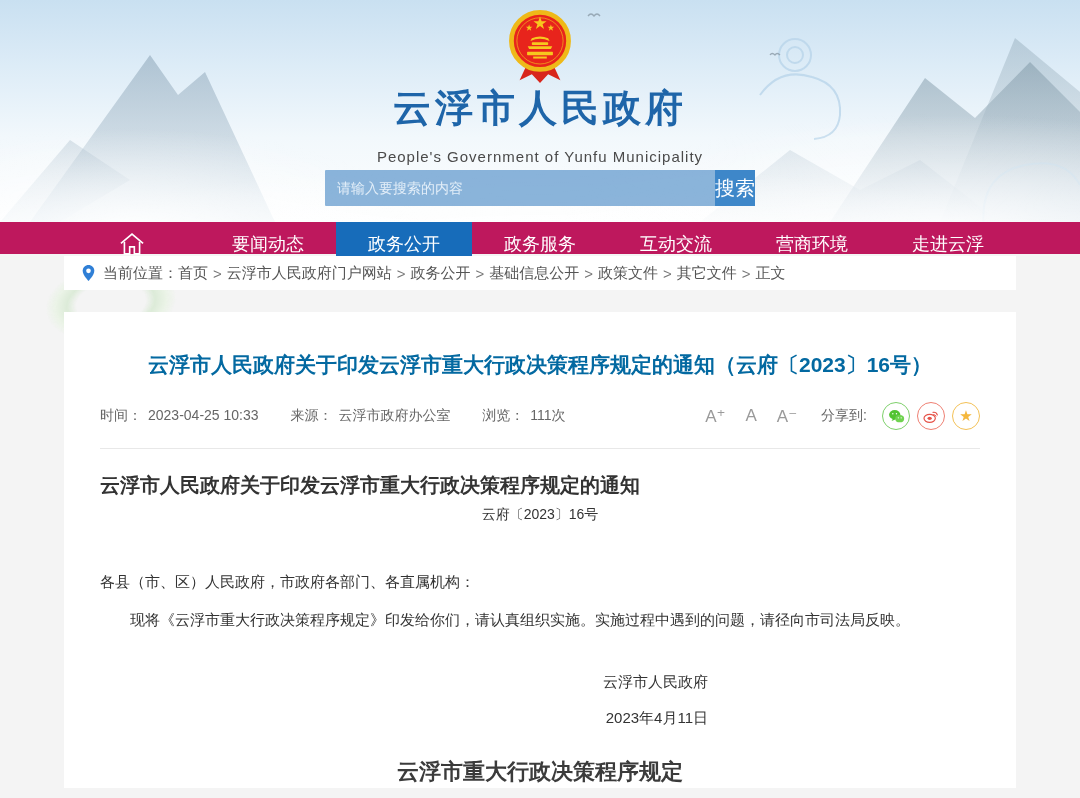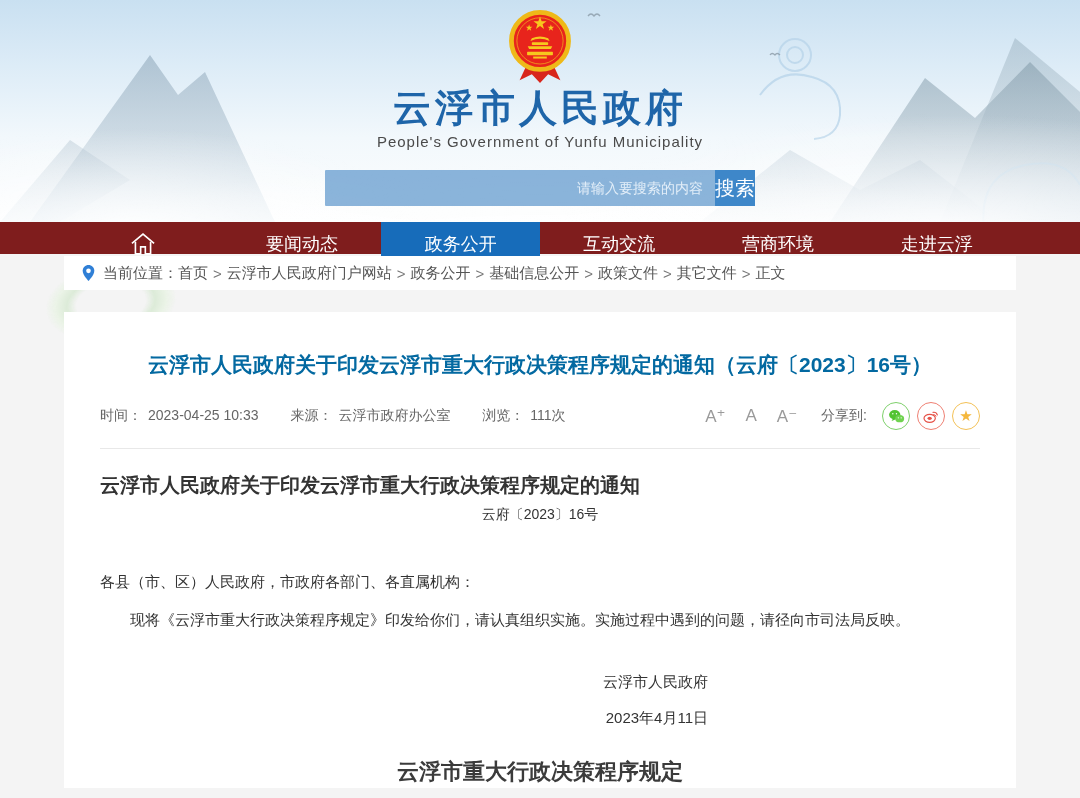--- a/index.html
+++ b/index.html
@@ -22,41 +22,40 @@
       radial-gradient(ellipse 420px 150px at 12% 105%, rgba(255,255,255,.95), rgba(255,255,255,0) 70%),
       radial-gradient(ellipse 560px 180px at 88% 108%, rgba(255,255,255,.95), rgba(255,255,255,0) 70%),
       radial-gradient(ellipse 700px 120px at 50% 115%, rgba(255,255,255,.9), rgba(255,255,255,0) 75%);
   }
   .masthead { position:absolute; left:0; top:8px; width:100%; text-align:center; }
   .emblem { display:block; margin:0 auto; }
   .site-name {
     margin-top:2px; font-size:38px; font-weight:bold; color:#1e65a9;
     letter-spacing:4px; line-height:40px;
   }
-  .site-name-en { margin-top:5px; font-size:15px; color:#4a4a4a; letter-spacing:1px; }
+  .site-name-en { margin-top:20px; font-size:15px; color:#4a4a4a; letter-spacing:1px; }
   .searchbar {
     position:absolute; left:50%; top:170px; transform:translateX(-50%);
     width:430px; height:36px; display:flex;
     background:rgba(100,155,205,.75); border-radius:1px;
   }
   .search-input {
     flex:1; border:0; outline:0; background:transparent;
     padding:0 12px; font-size:14px; color:#fff;
     font-family:"Liberation Sans","DejaVu Sans",sans-serif;
-    text-align:right;
   }
   .search-input::placeholder { color:#e7f1fa; opacity:.95; }
   .search-btn {
     width:40px; border:0; cursor:pointer; background:#3e87c9;
     color:#fff; font-size:20px;
     font-family:"Liberation Sans","DejaVu Sans",sans-serif;
   }
 
   
-  .nav { height:32px; background:#7f1d1d; }
+  .nav { height:32px; background:#be185d; }
   .nav .wrap { display:flex; height:44px; }
   .nav-item {
     flex:1; display:flex; align-items:center; justify-content:center;
     color:#fff; font-size:18px; cursor:pointer; height:44px;
   }
   .nav-item.active { background:#176cba; }
 
   
   .crumb-band { margin-top:2px; position:relative; }
   .jade-ring {
@@ -183,20 +182,21 @@
 <div class="nav">
   <div class="wrap">
     <div class="nav-item">
       <svg width="28" height="26" viewBox="0 0 24 22" fill="none" stroke="#fff" stroke-width="1.4">
         <path d="M2.5 10.5 L12 2.5 L21.5 10.5"></path>
         <path d="M5.5 9 V19.5 H10 V13.5 H14 V19.5 H18.5 V9"></path>
       </svg>
     </div>
     <div class="nav-item">要闻动态</div>
     <div class="nav-item active">政务公开</div>
+    <div class="nav-item">政务服务</div>
     <div class="nav-item">互动交流</div>
     <div class="nav-item">营商环境</div>
     <div class="nav-item">走进云浮</div>
   </div>
 </div>
 
 <div class="crumb-band">
   <div class="wrap">
     <div class="jade-ring"></div>
     <div class="breadcrumb">

